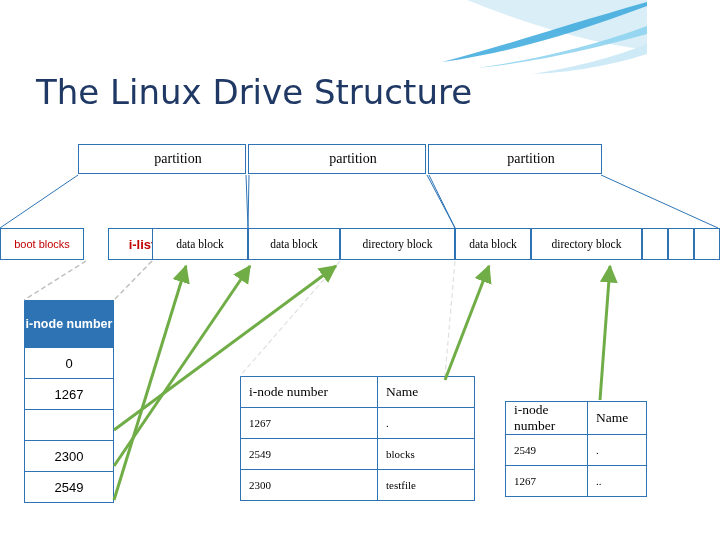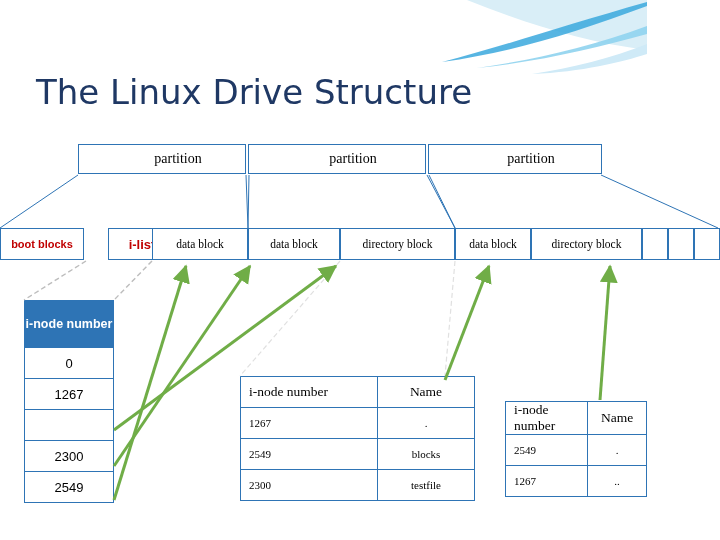--- a/index.html
+++ b/index.html
@@ -84,21 +84,21 @@
     display: flex;
     align-items: center;
     justify-content: center;
     font-family: Liberation Serif, serif;
     font-size: 11.5px;
     color: #000000;
     white-space: nowrap;
   }
   .block.bold-red {
     color: #c00000;
-    font-weight: bold;
+    font-weight: normal;
     font-size: 11px;
     font-family: "Liberation Sans", sans-serif;
   }
   .block.ilist {
     color: #c00000;
     font-weight: bold;
     font-size: 13px;
     font-family: "Liberation Sans", sans-serif;
     margin-left: 24px;
   }
@@ -141,21 +141,21 @@
     padding: 0 8px;
     font-family: "Liberation Serif", serif;
     color: #000000;
     font-size: 11px;
     vertical-align: middle;
   }
   .dir-table td.hdr {
     font-size: 13.5px;
   }
   .dir-table .col-num { width: 120px; }
-  .dir-table .col-name { width: 80px; text-align: center; }
+  .dir-table .col-name { width: 80px; }
 
   .dir-table-2 .col-num { width: 110px; }
   .dir-table-2 .col-name { width: 60px; }
 
   
   .connectors {
     position: absolute;
     left: 0; top: 0;
     width: 720px;
     height: 540px;

